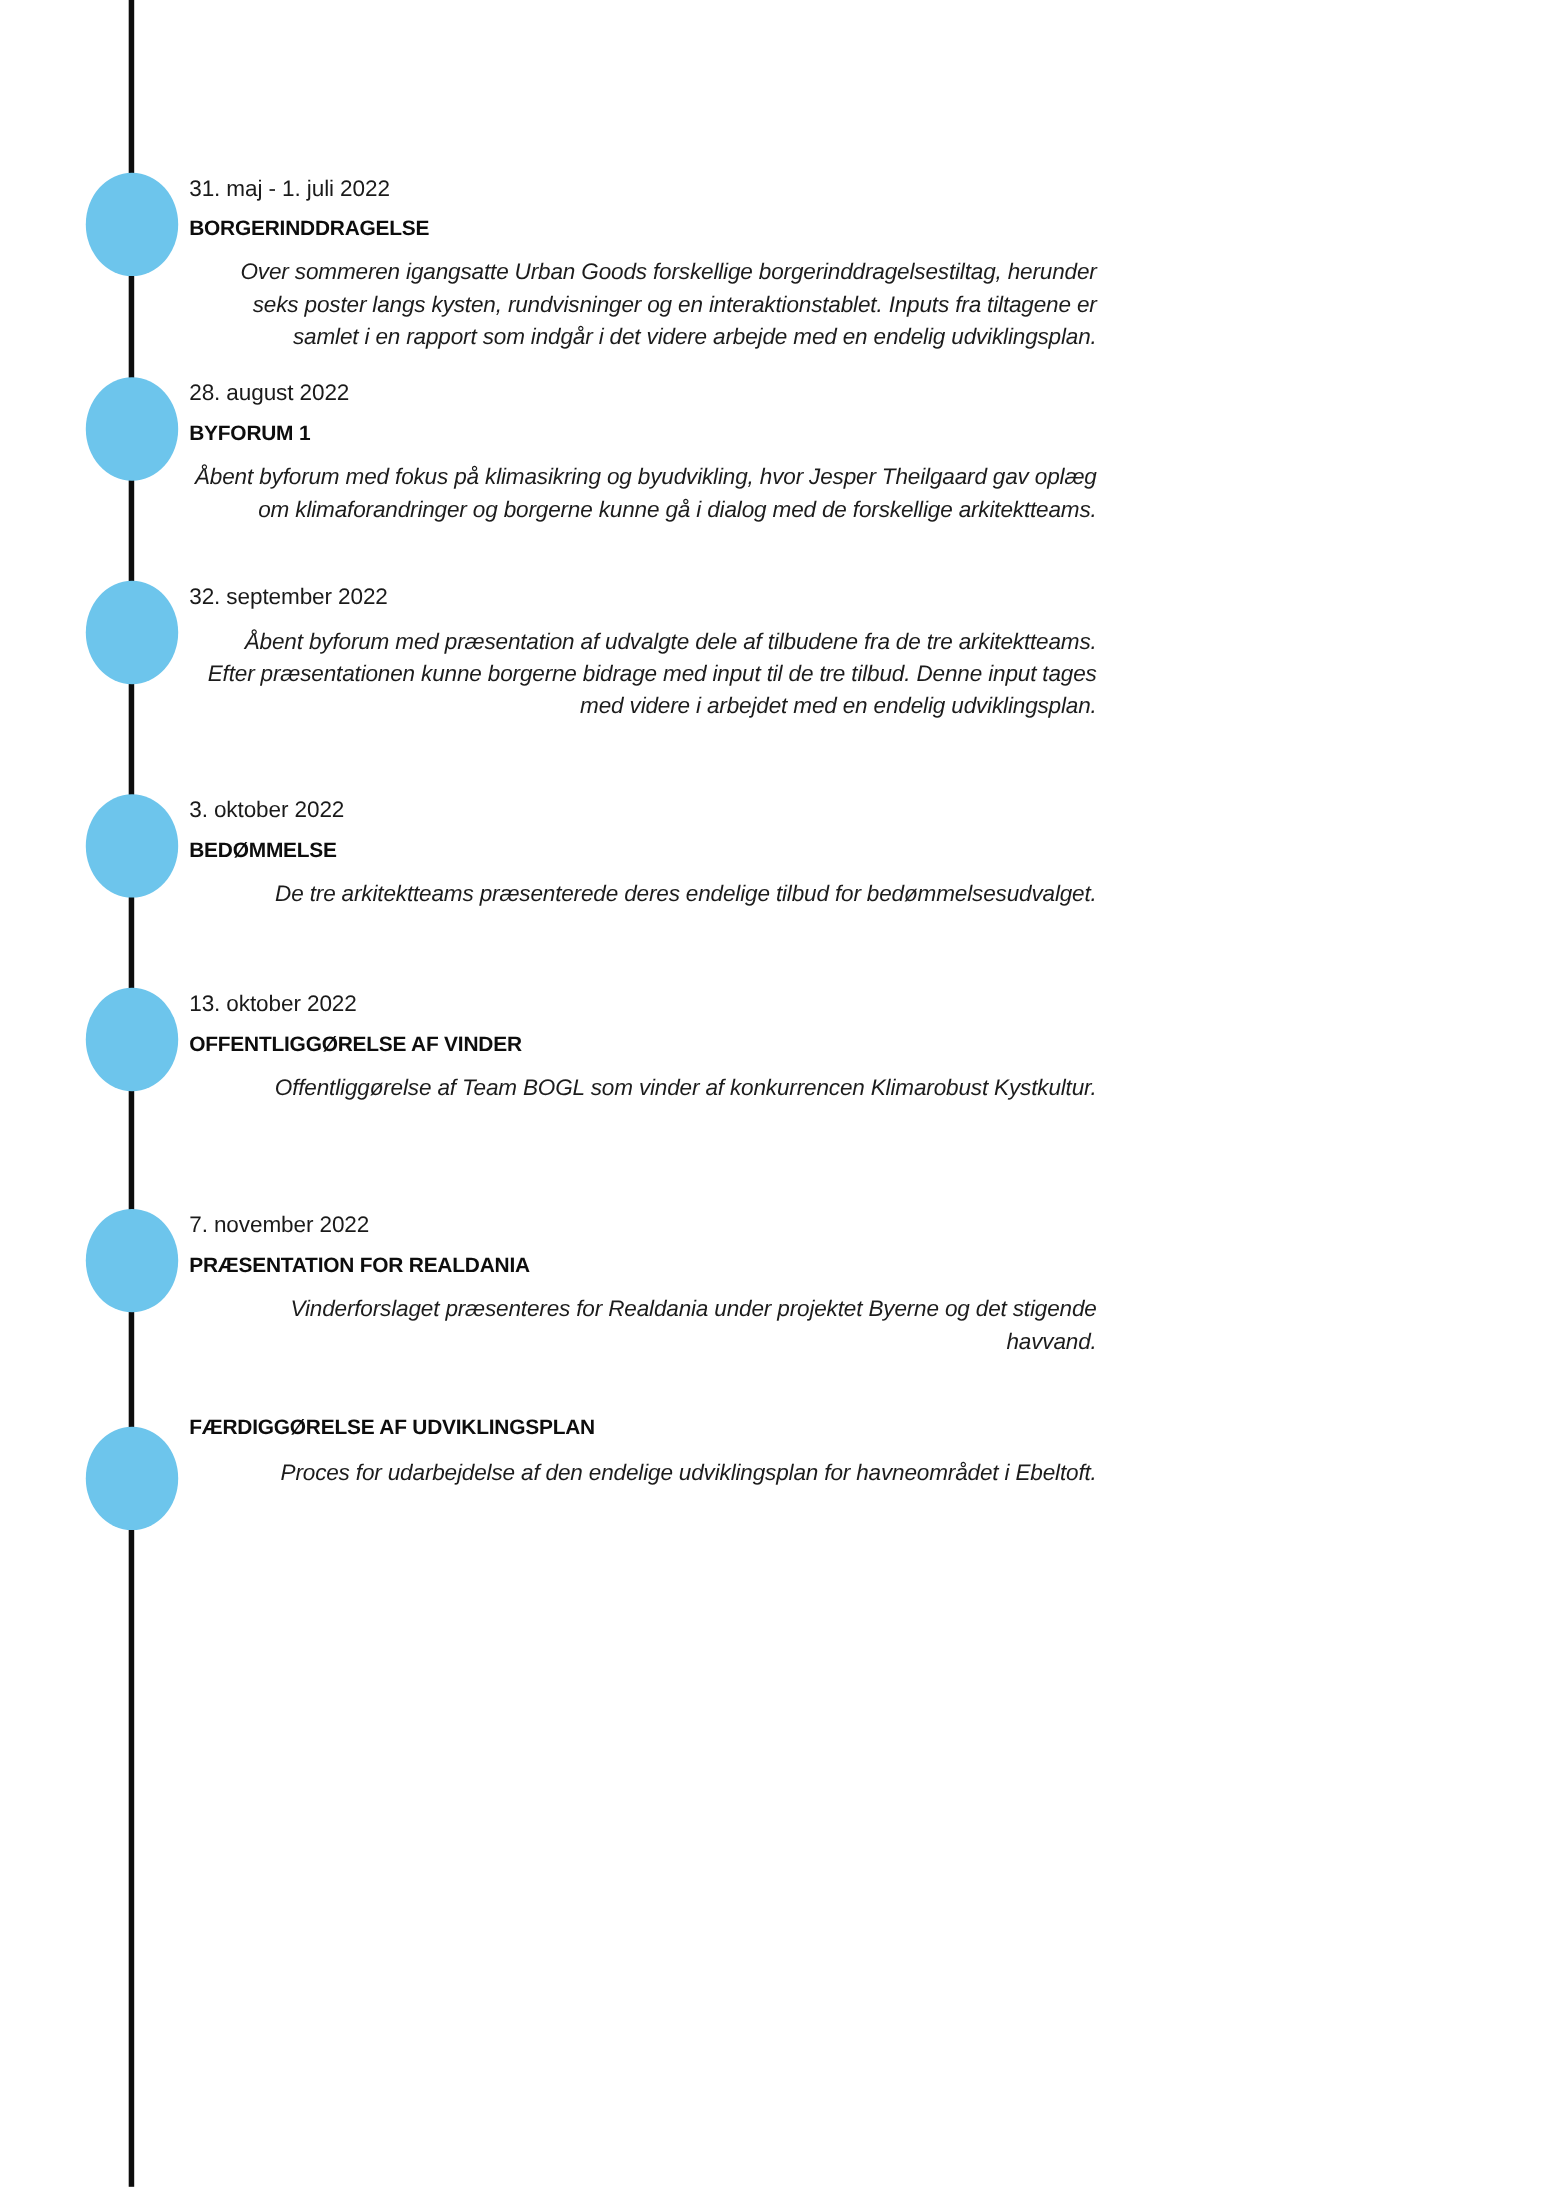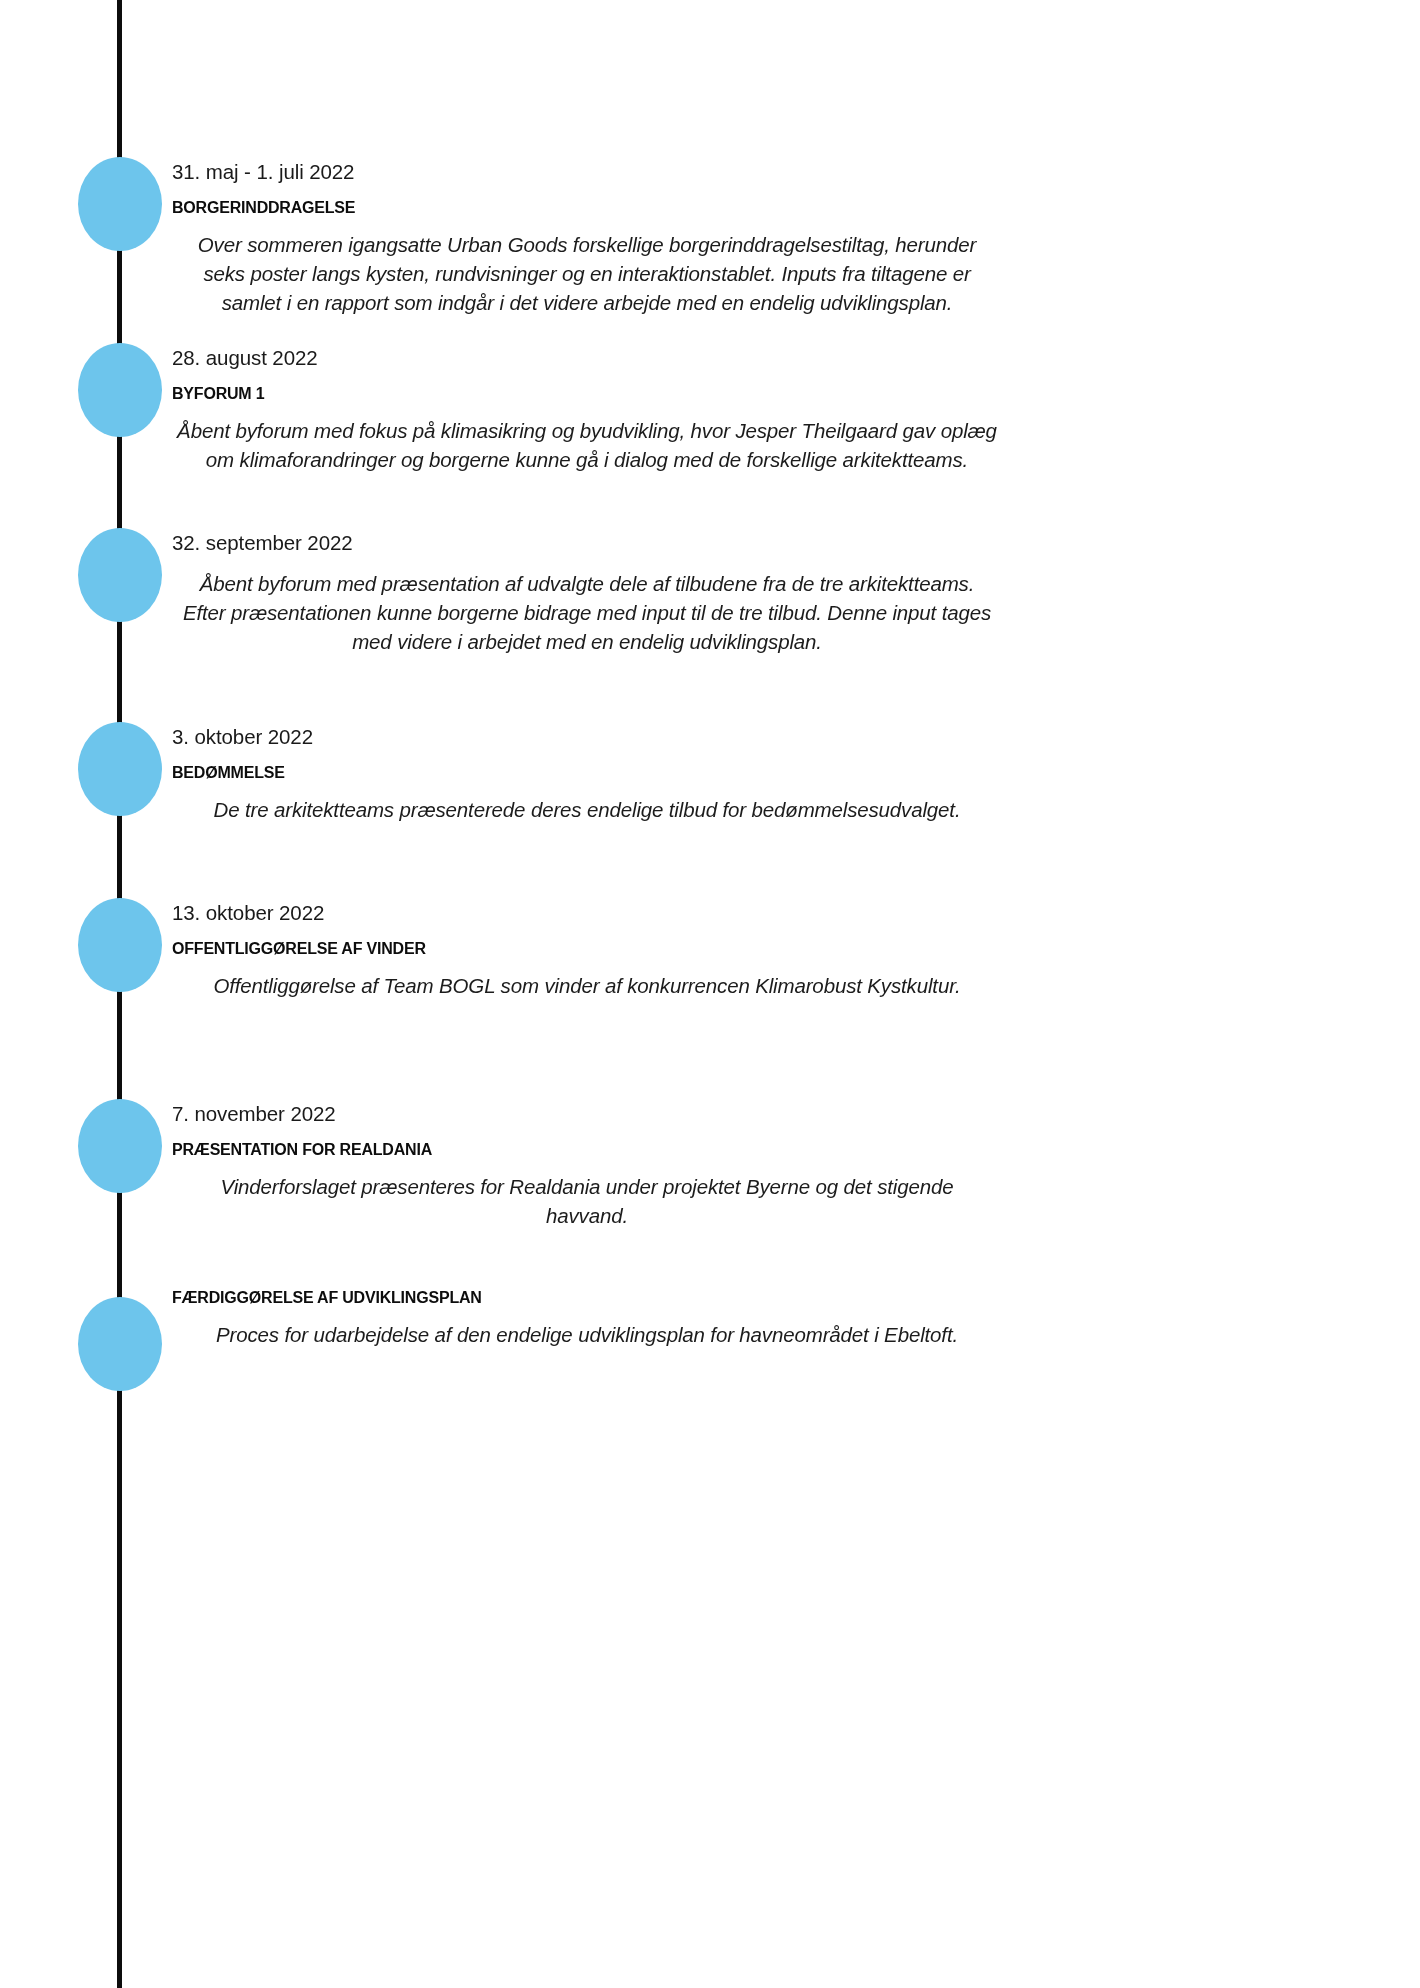--- a/index.html
+++ b/index.html
@@ -61,37 +61,37 @@
     font-family: "Liberation Sans", sans-serif;
     font-size: 20.5px;
     line-height: 1.2;
     color: #1a1a1a;
     letter-spacing: -0.1px;
     margin: 12px 0 13px 0;
     white-space: nowrap;
   }
   .title {
     font-family: "Liberation Sans", sans-serif;
-    font-size: 16px;
+    font-size: 19px;
     font-weight: bold;
     line-height: 1.2;
     color: #0d0d0d;
     letter-spacing: -0.2px;
     margin: 0 0 13px 0;
     white-space: nowrap;
   }
   .desc {
     font-family: "Liberation Sans", sans-serif;
     font-style: italic;
     font-size: 20.5px;
     line-height: 1.42;
     color: #1c1c1c;
     letter-spacing: -0.15px;
     margin: 5px;
-    text-align: center;
+    text-align: right;
   }
 </style>
 </head>
 <body>
 
 <div class="page">
 
   <div class="spine"></div>
 
   <div class="entries">

